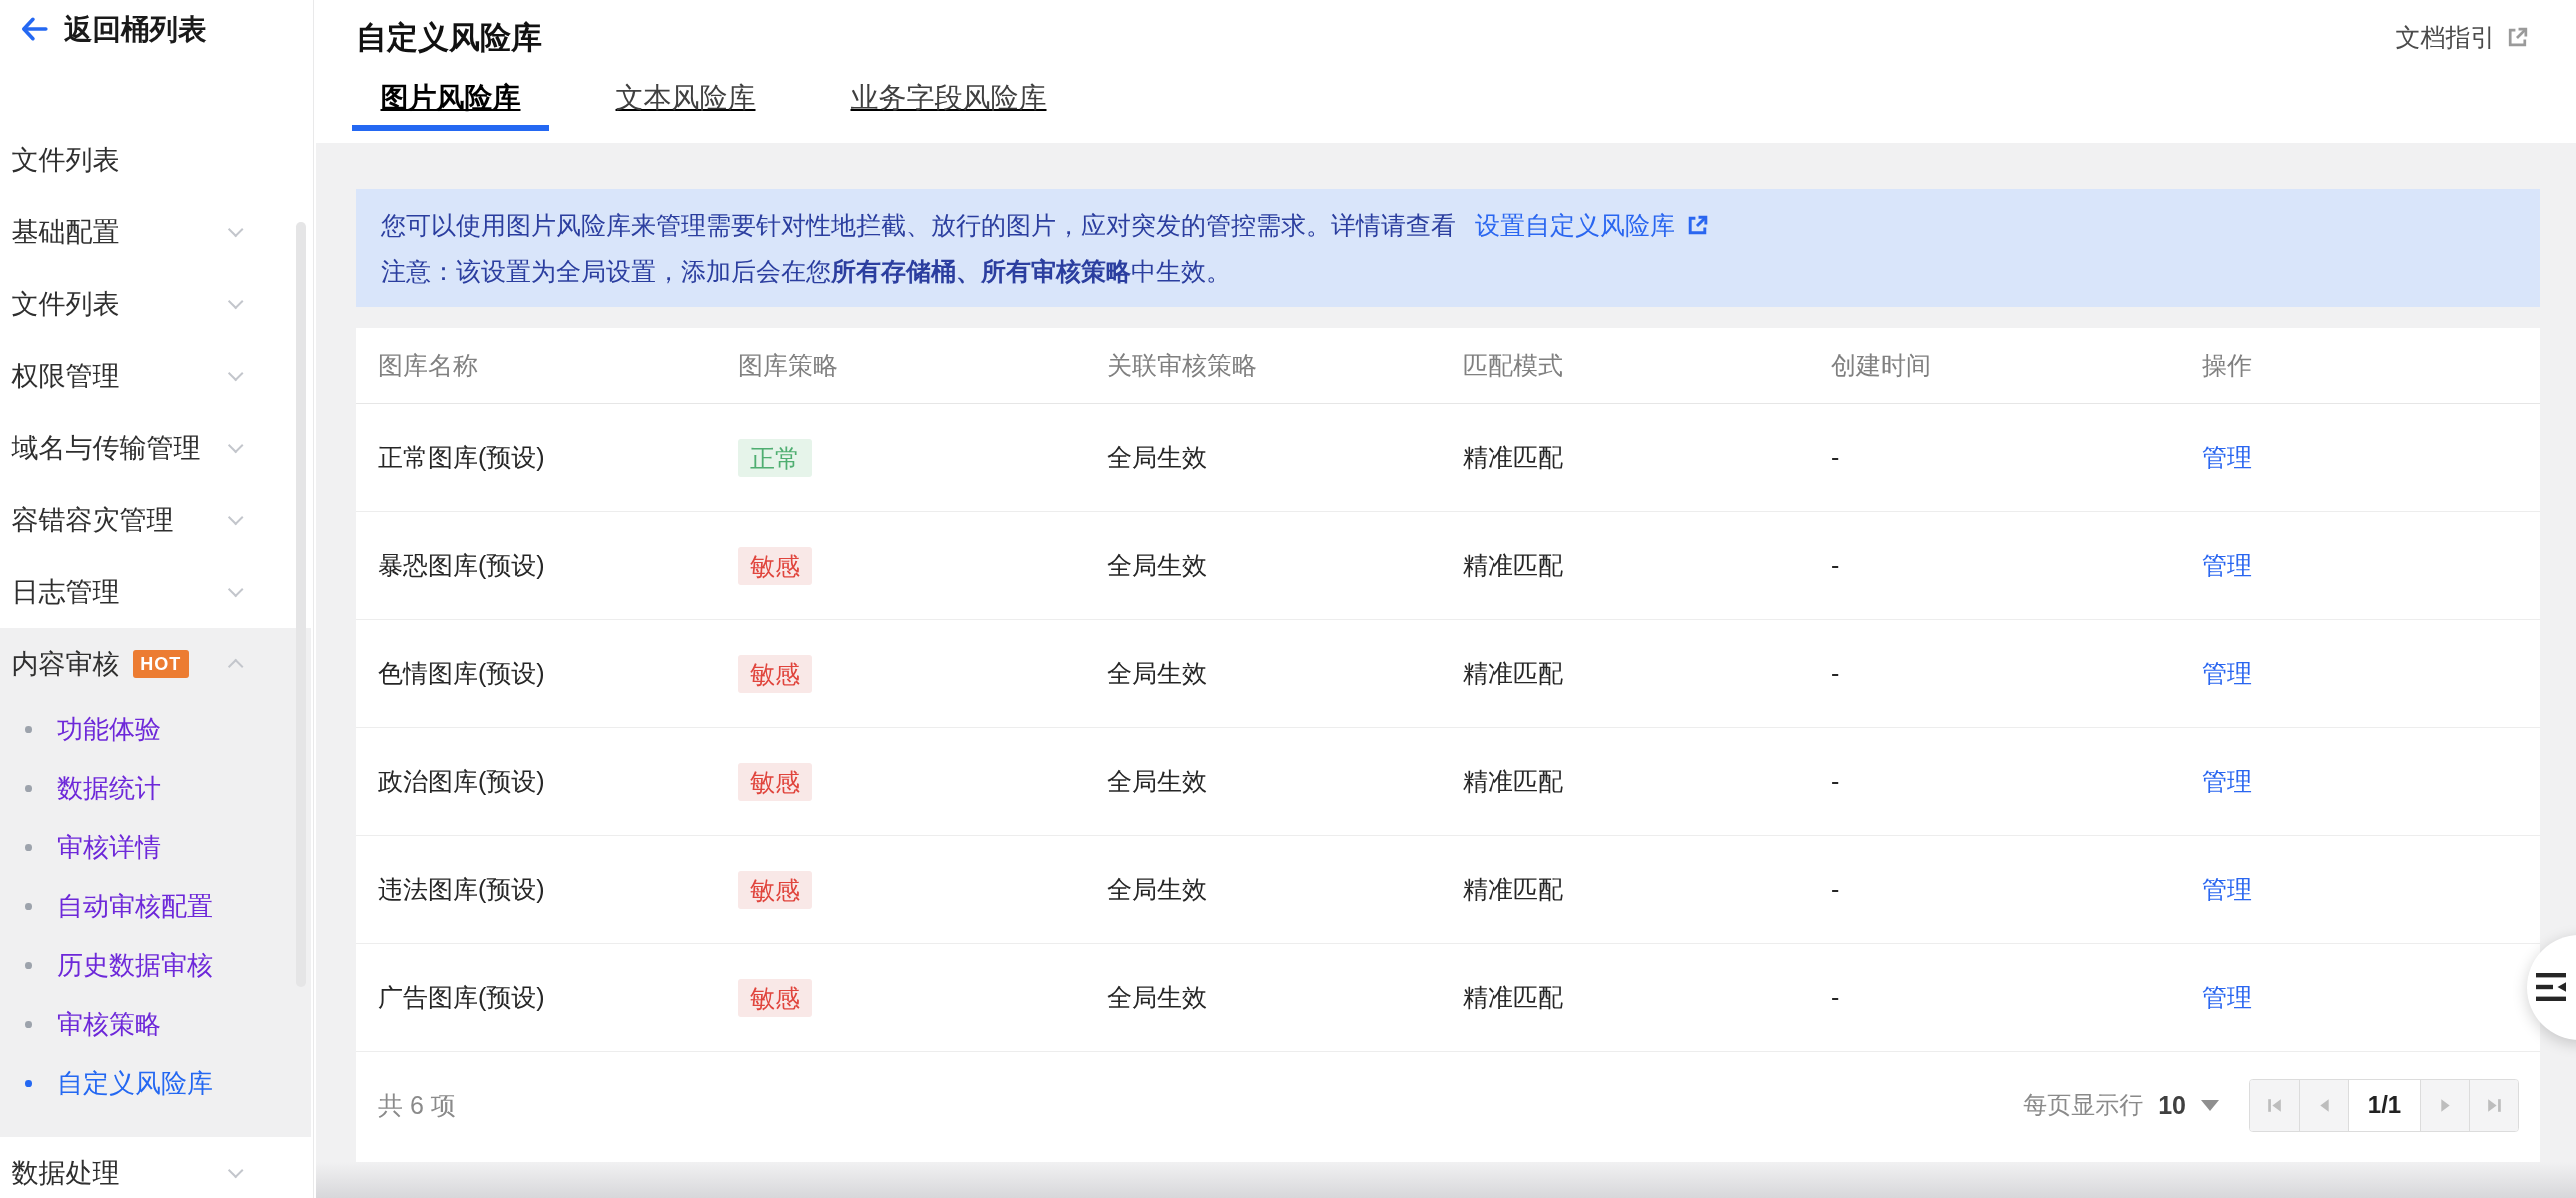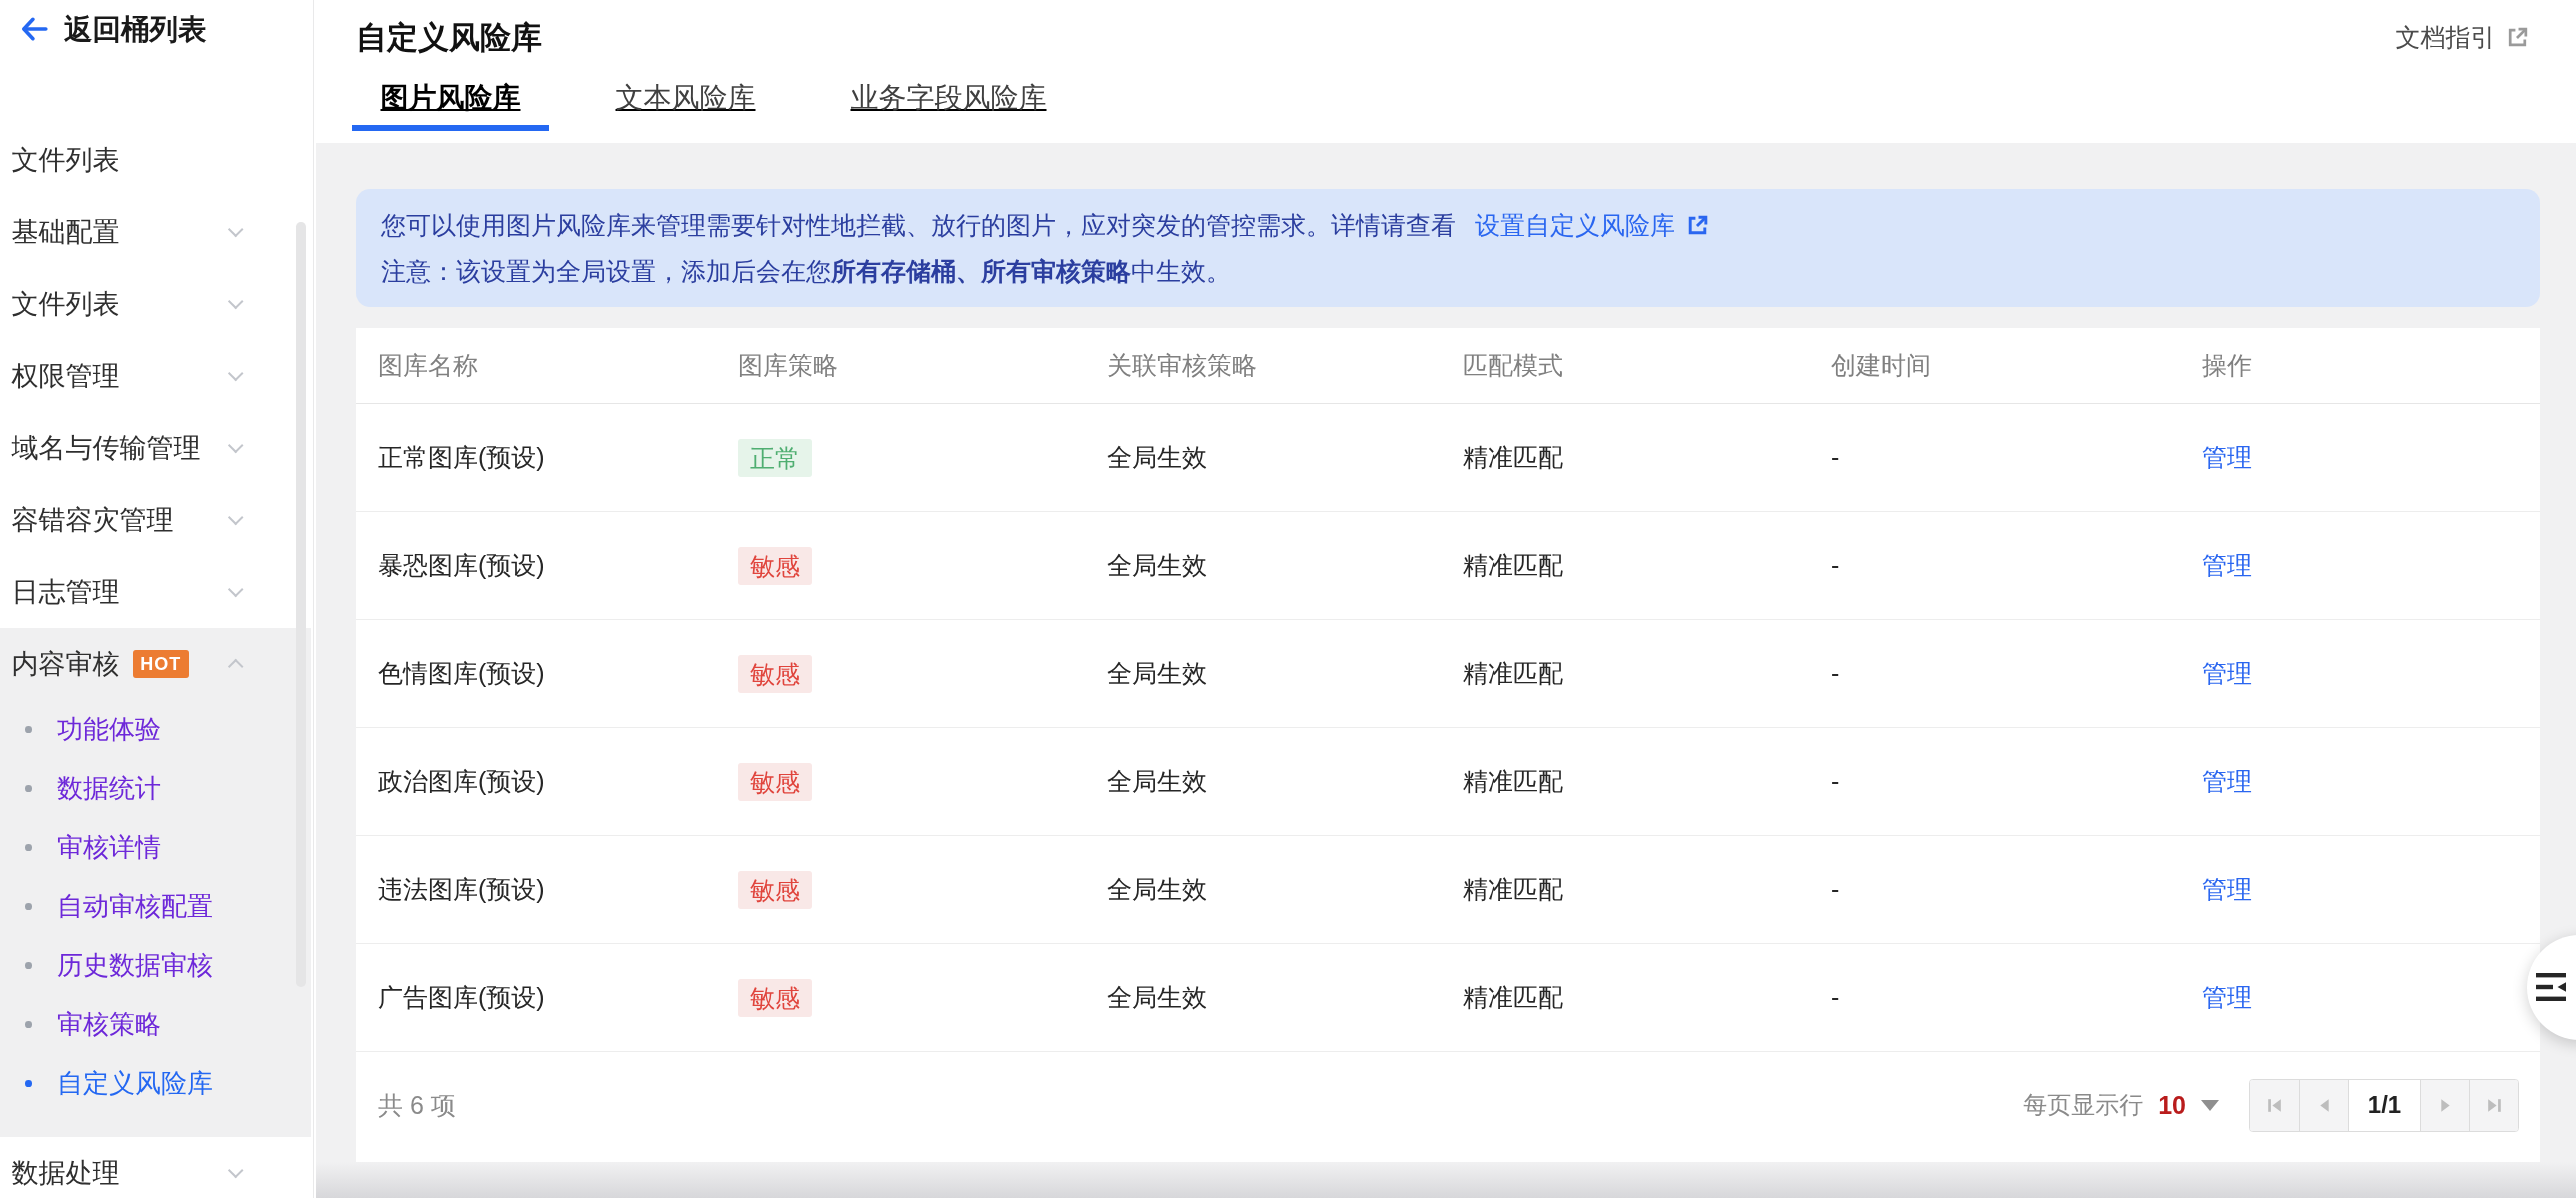--- a/index.html
+++ b/index.html
@@ -40,21 +40,21 @@
   .tab { height:61px; padding:0 28.5px; margin-right:38px; display:flex; align-items:center;
     font-size:28px; color:#404040; cursor:pointer; border-bottom:6.7px solid transparent; }
   .tab.active { color:#000; font-weight:bold; border-bottom-color:#2468f2; }
 
   
   .content { position:absolute; left:316px; top:143px; right:0; bottom:0; background:#f1f1f2; }
   .bottom-fade { position:absolute; left:0; right:0; bottom:0; height:36px;
     background:linear-gradient(180deg, rgba(213,213,216,0) 0%, #d7d7da 100%); }
 
   .banner { position:absolute; left:40px; right:36px; top:46px; height:118px;
-    background:#d9e5fa; border-radius:14px; padding-left:25px;
+    background:#d9e5fa; border-radius:0; padding-left:25px;
     display:flex; flex-direction:column; justify-content:center; gap:13.3px;
     font-size:25px; color:#2b3e9f; }
   .banner-line { display:flex; align-items:center; line-height:32px; }
   .banner-link { color:#2a66f0; margin-left:19px; cursor:pointer; text-decoration:none; }
   .banner-link-icon { margin-left:9.5px; color:#2a66f0; }
   .banner-bold { font-weight:bold; }
 
   .card { position:absolute; left:40px; right:36px; top:185px; height:834px; background:#fff; }
   .tgrid { display:grid; grid-template-columns:360px 369px 356px 368px 371px 1fr;
     align-items:center; padding-left:22px; }
@@ -64,21 +64,21 @@
     padding:0 9.5px; border-radius:2.9px; font-size:25px; }
   .badge.green { color:#4fae71; background:#e6f4ea; }
   .badge.red { color:#e0443c; background:#f9e8e7; }
   .manage-link { color:#2a66f0; cursor:pointer; }
 
   .tfoot { height:106px; display:flex; align-items:center; justify-content:space-between;
     padding:0 21px 0 22px; }
   .tfoot-total { font-size:25px; color:#8a8a8a; }
   .tfoot-right { display:flex; align-items:center; gap:30px; }
   .rpp { display:flex; align-items:center; gap:15px; font-size:24px; color:#8a8a8a; cursor:pointer; }
-  .rpp-value { font-size:25px; color:#b91c1c; font-weight:bold; }
+  .rpp-value { font-size:25px; color:#404040; font-weight:bold; }
   .caret-down { width:0; height:0; border-left:9.5px solid transparent; border-right:9.5px solid transparent;
     border-top:11.4px solid #8f8f8f; }
   .pager { display:flex; border:1.9px solid #dcdcdc; border-radius:3.8px; overflow:hidden; }
   .pager-btn { width:49px; height:51px; background:#f4f4f5; display:flex; align-items:center;
     justify-content:center; border-left:1.9px solid #dcdcdc; cursor:pointer; }
   .pager-btn:first-child { border-left:none; }
   .pager-page { width:72px; height:51px; background:#fff; display:flex; align-items:center;
     justify-content:center; font-size:24px; font-weight:bold; color:#222;
     border-left:1.9px solid #dcdcdc; }
   .pager-btn svg { fill:#bdbdbd; }

